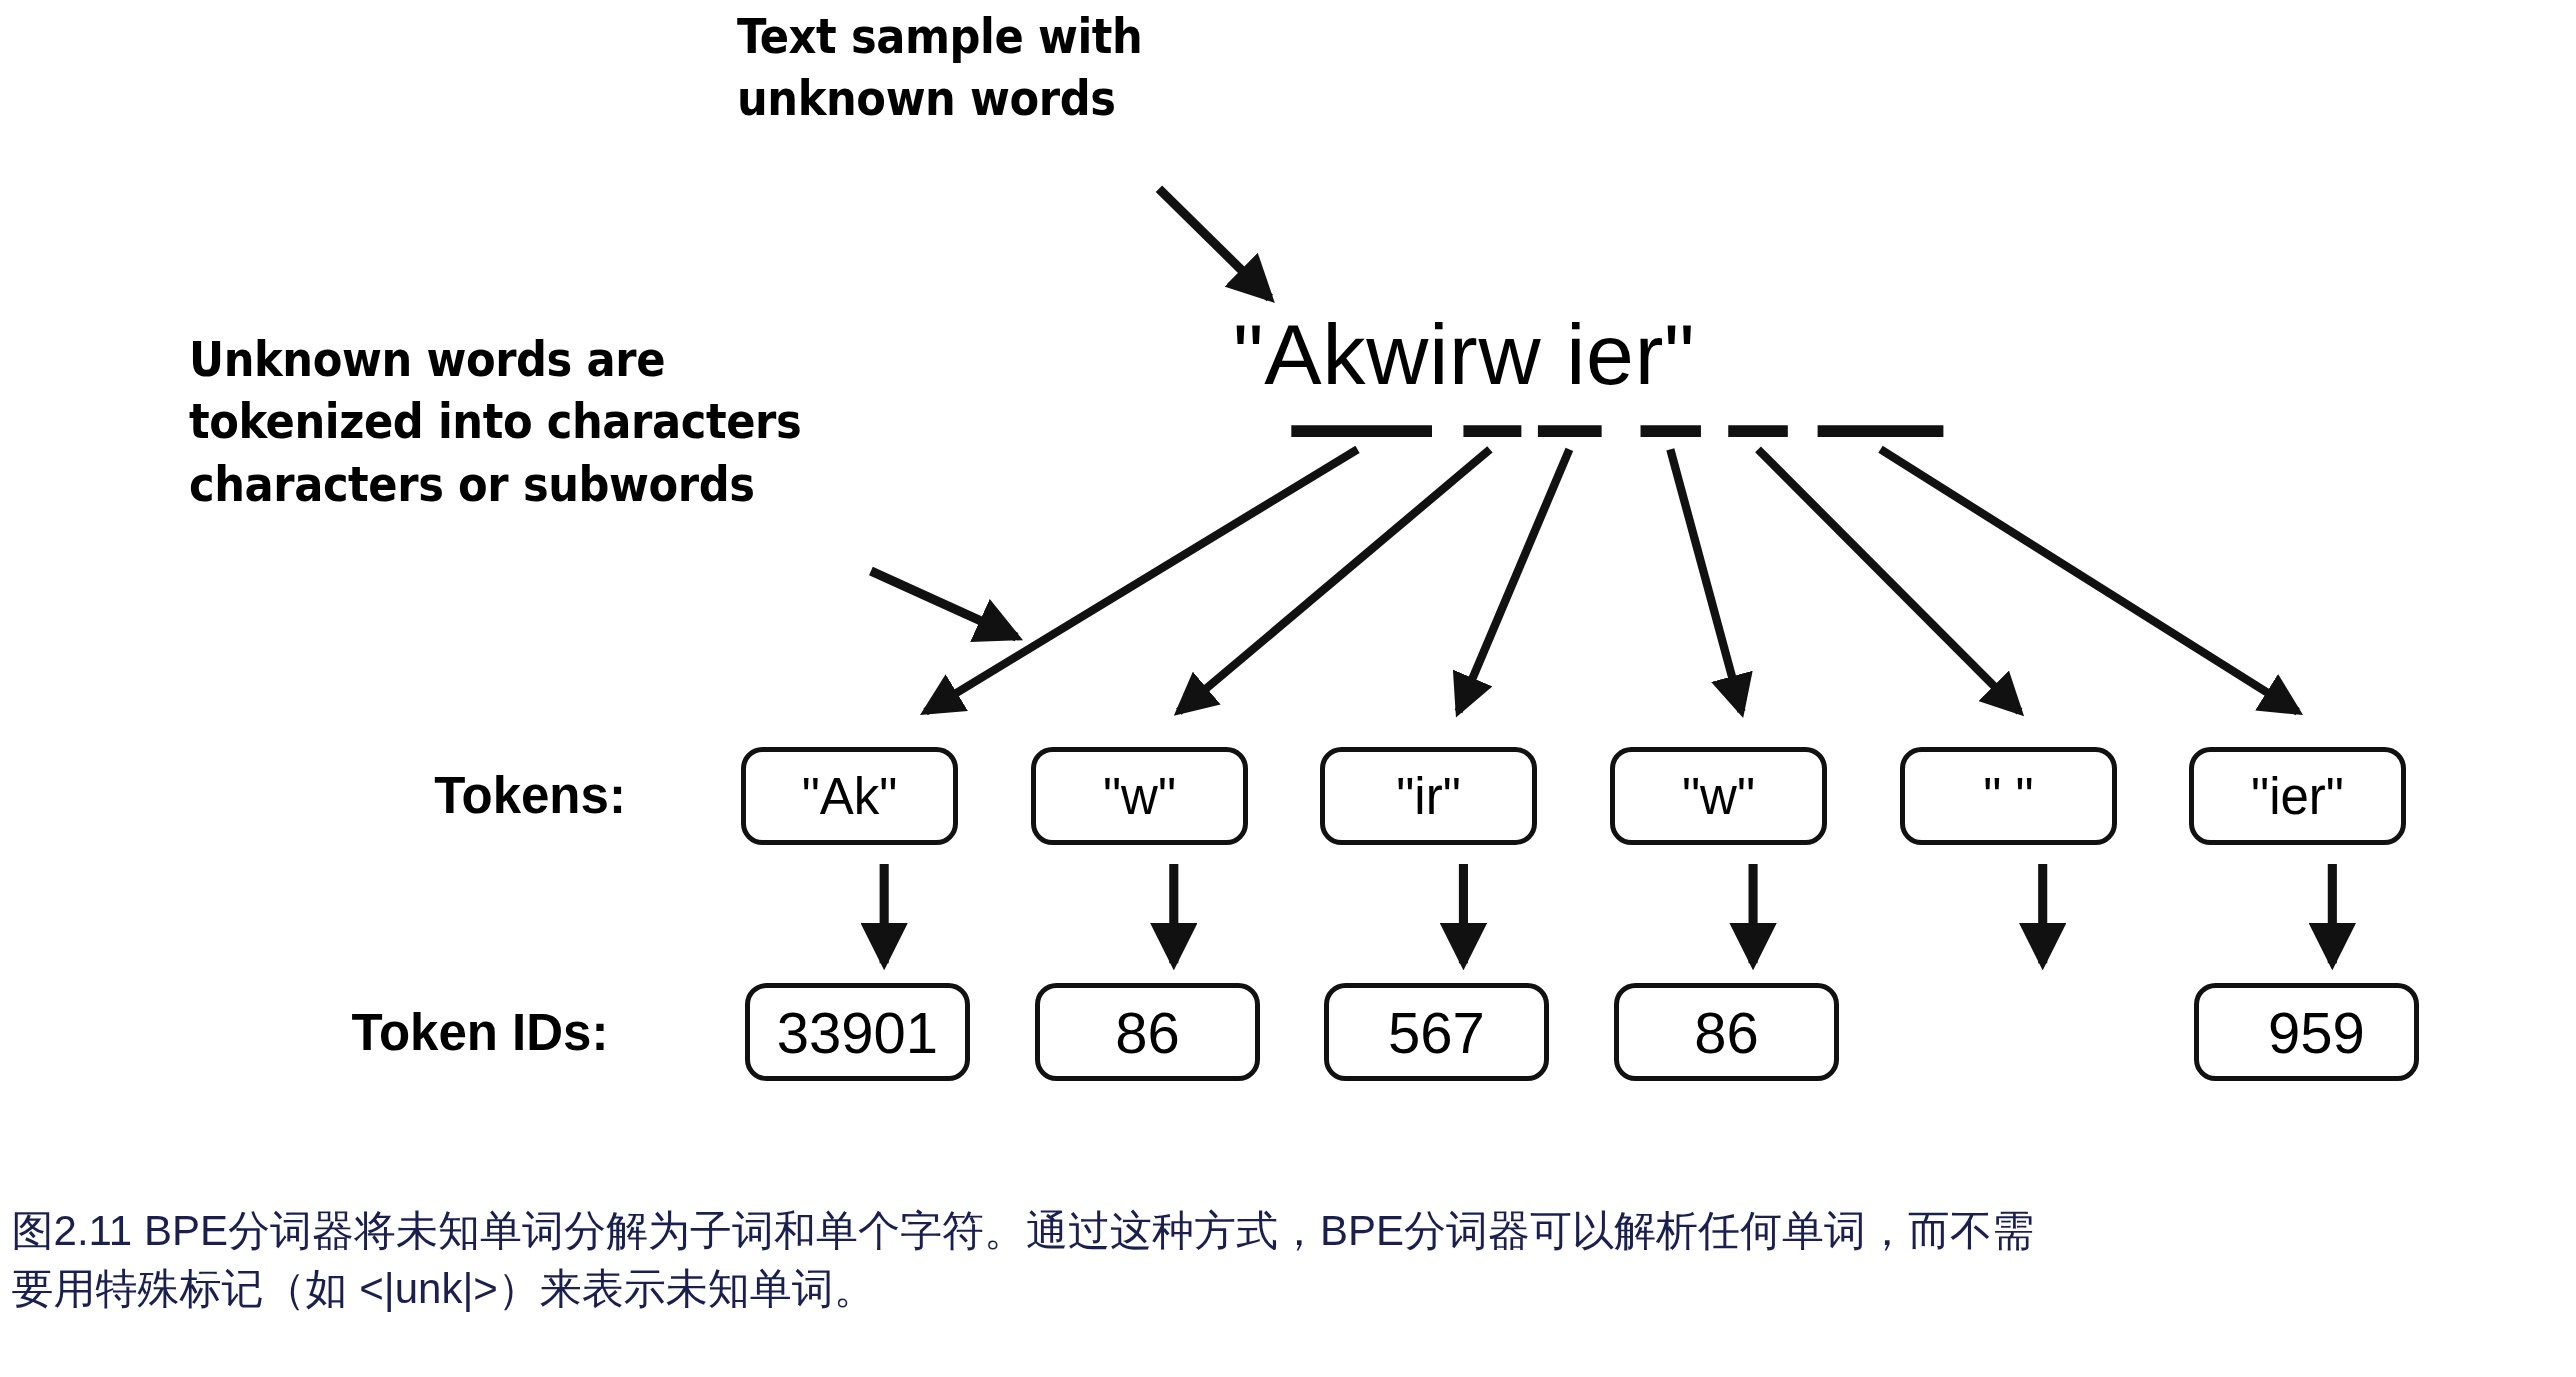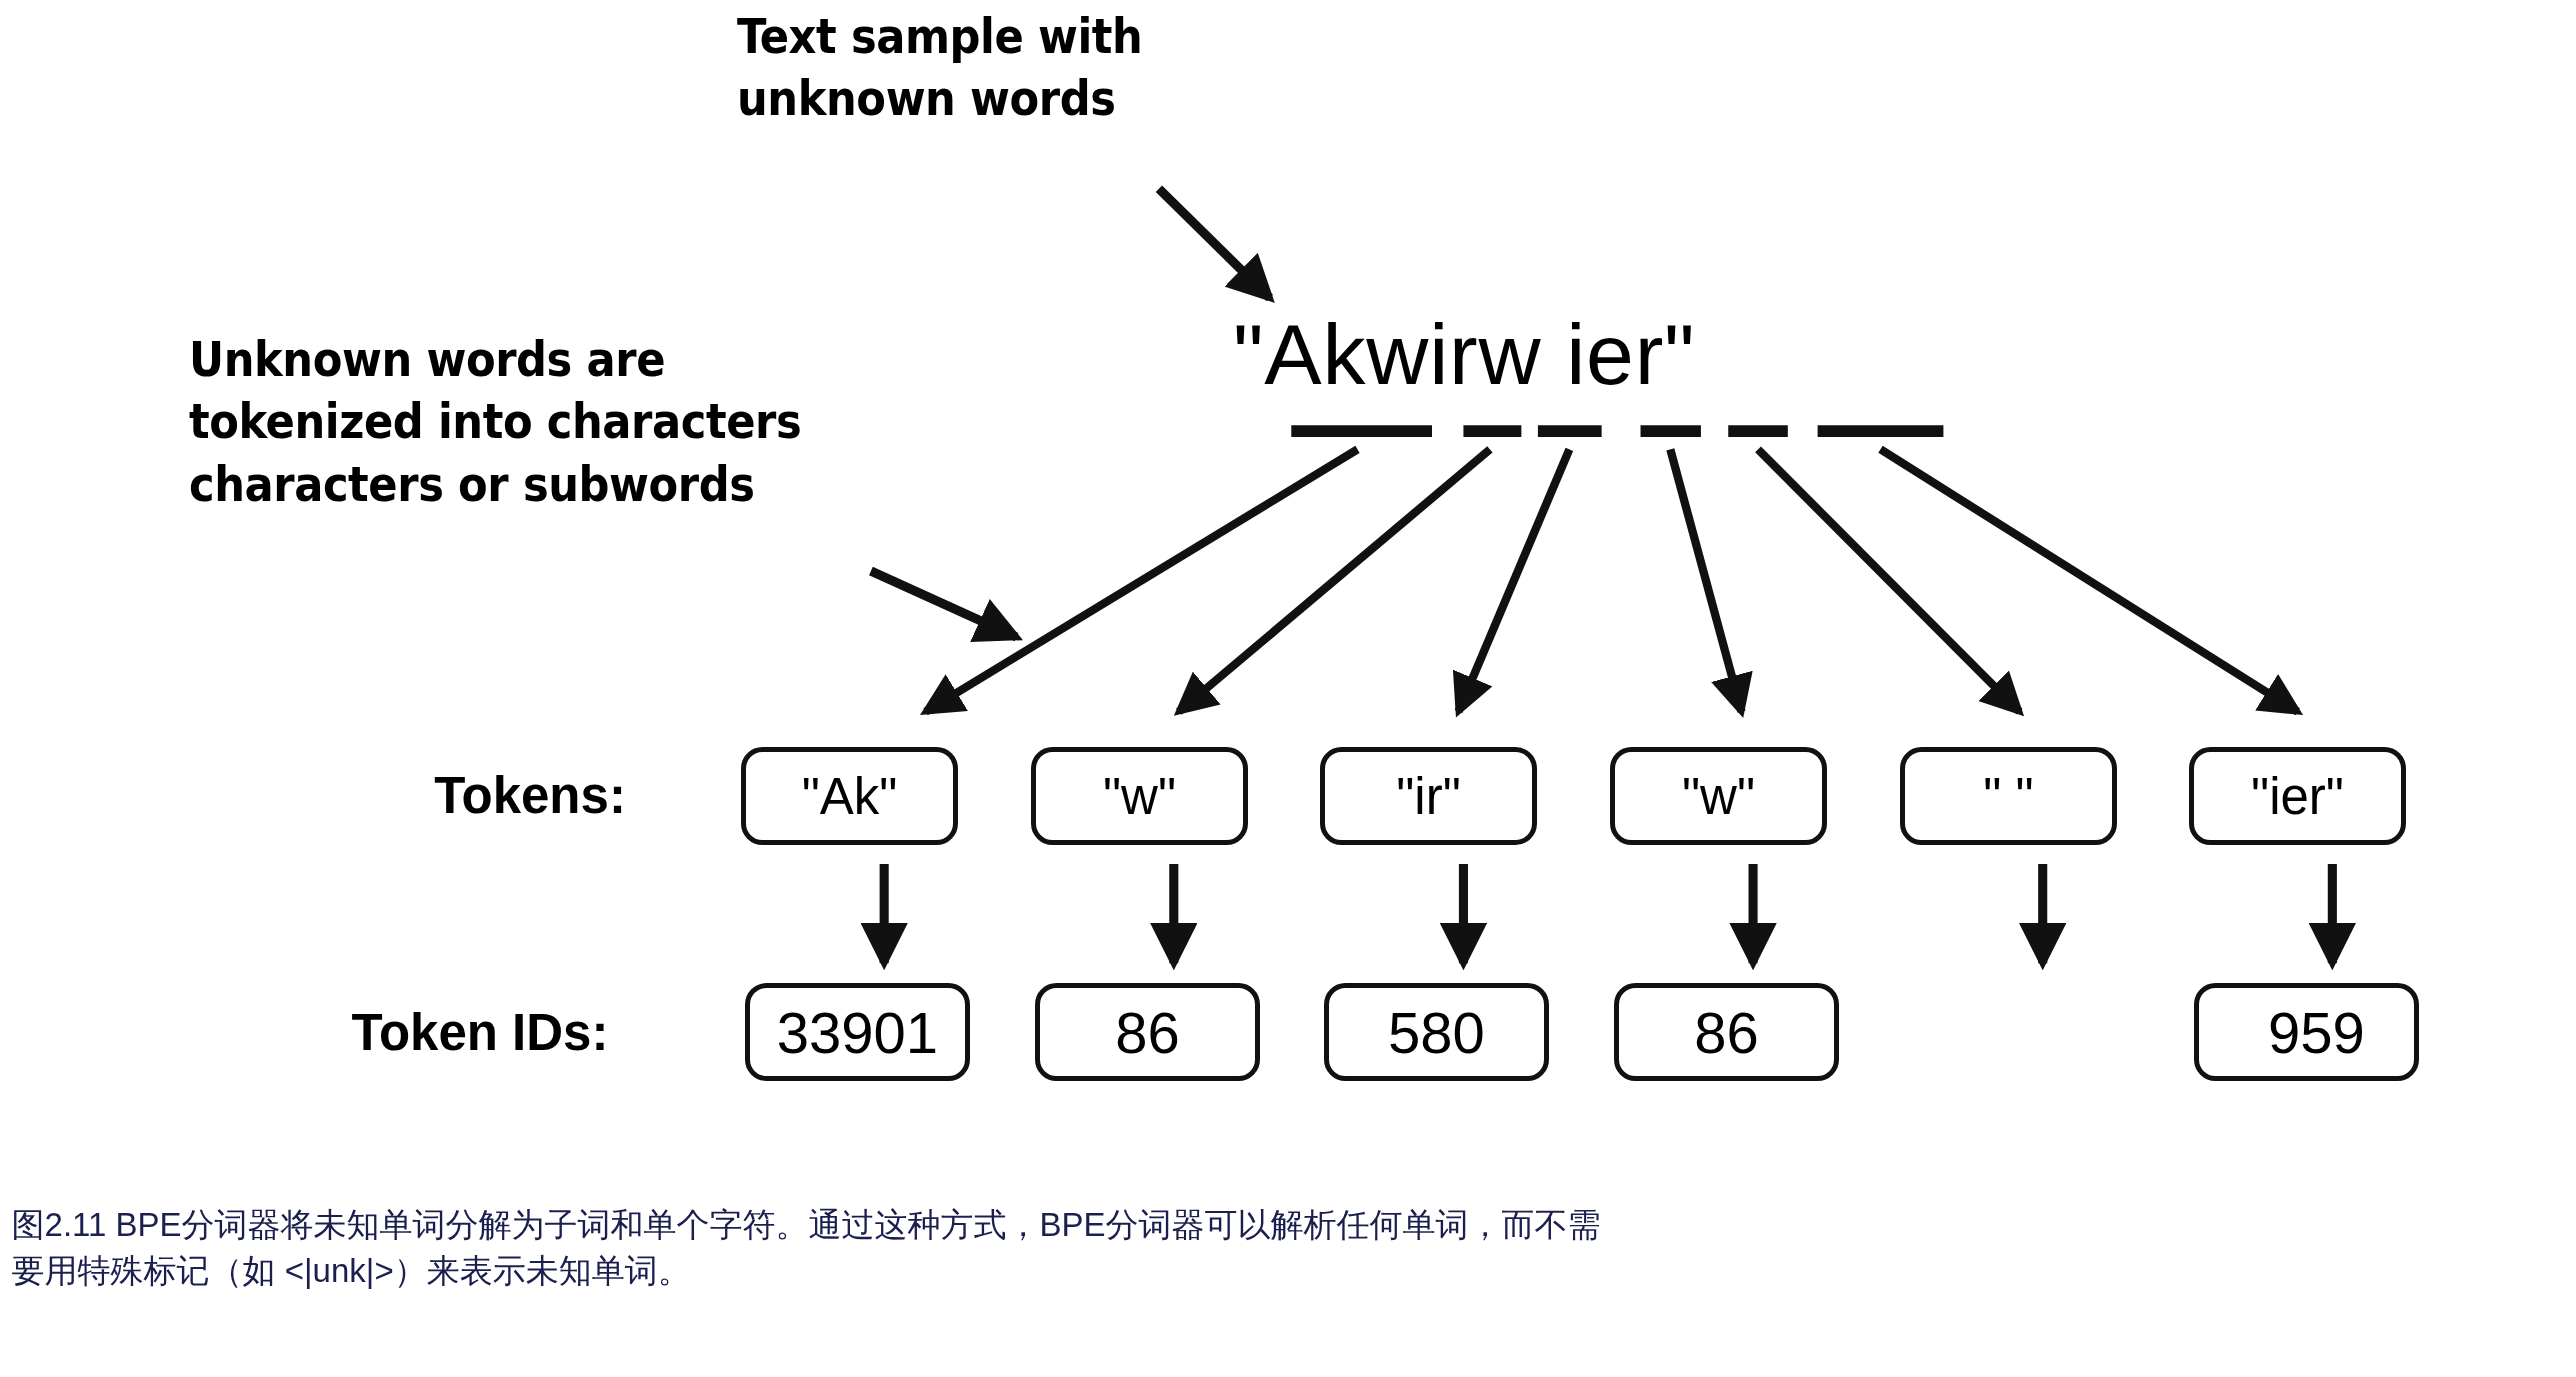--- a/index.html
+++ b/index.html
@@ -169,25 +169,25 @@
 
   <div class="token-box" style="left:741px;  width:217px;">"Ak"</div>
   <div class="token-box" style="left:1031px; width:217px;">"w"</div>
   <div class="token-box" style="left:1320px; width:217px;">"ir"</div>
   <div class="token-box" style="left:1610px; width:217px;">"w"</div>
   <div class="token-box" style="left:1900px; width:217px;">" "</div>
   <div class="token-box" style="left:2189px; width:217px;">"ier"</div>
 
   <div class="id-box" style="left:745px;  width:225px;">33901</div>
   <div class="id-box" style="left:1035px; width:225px;">86</div>
-  <div class="id-box" style="left:1324px; width:225px;">580</div>
+  <div class="id-box" style="left:1324px; width:225px;">567</div>
   <div class="id-box" style="left:1614px; width:225px;">86</div>
   <div class="id-box" style="left:2194px; width:225px;padding-left:20px;">959</div>
 
   <div id="caption" style="position:absolute; left:11.6px; top:1202px; width:2558px;
-              font-family:'Liberation Sans', sans-serif; font-size:33px;
+              font-family:'Liberation Sans', sans-serif; font-size:42px;
               line-height:1.38; color:#1a1f4e; letter-spacing:0px;">
     <div>图2.11 BPE分词器将未知单词分解为子词和单个字符。通过这种方式，BPE分词器可以解析任何单词，而不需</div>
     <div>要用特殊标记（如 &lt;|unk|&gt;）来表示未知单词。</div>
   </div>
 
 </div>
 
 
 </body></html>

